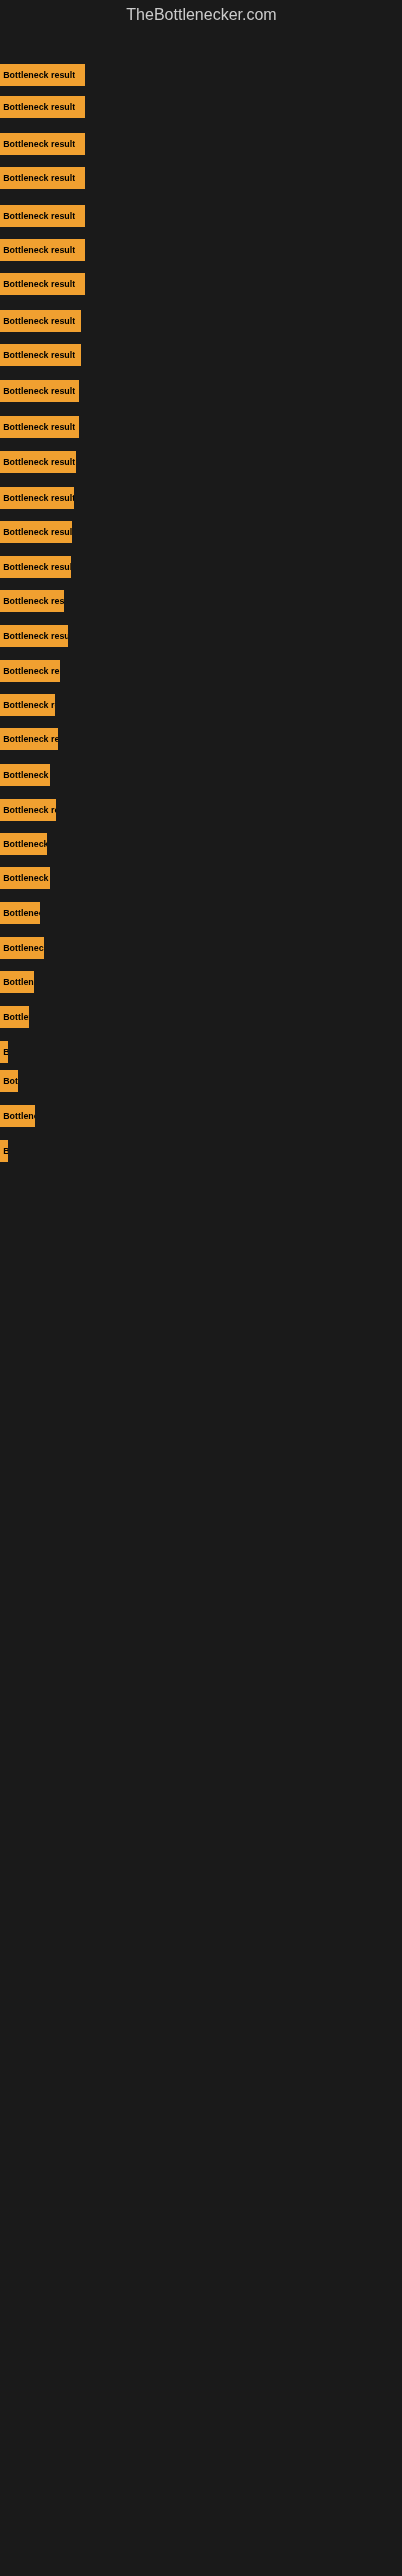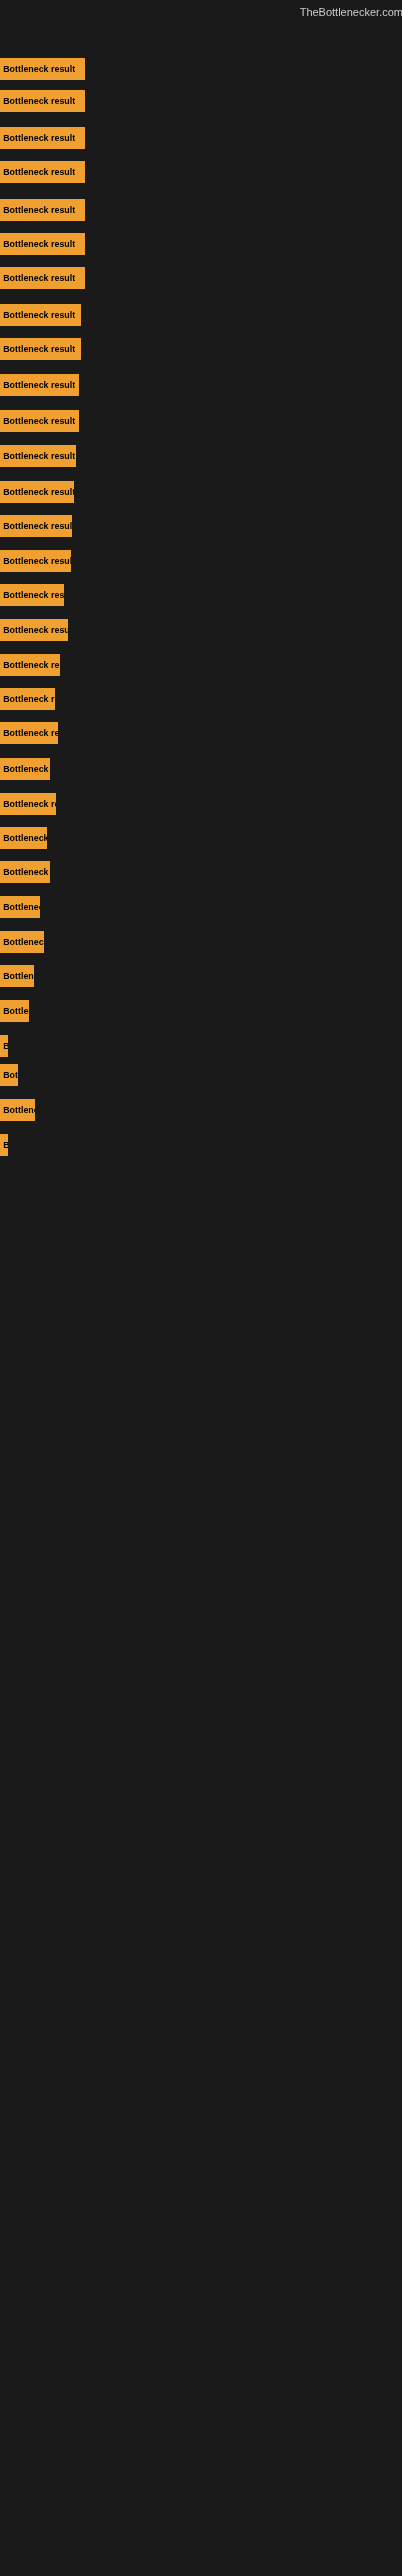--- a/index.html
+++ b/index.html
@@ -8,23 +8,23 @@
       box-sizing: border-box;
     }
     body {
       width: 403px;
       min-height: 2576px;
       background-color: #1a1a1a;
       font-family: Arial, sans-serif;
       position: relative;
     }
     .site-title {
-      text-align: right;
+      text-align: center;
       color: #cccccc;
-      font-size: 11px;
+      font-size: 16px;
       padding: 6.4px 0 3.2px 0;
       font-weight: normal;
     }
     .bars-container {
       position: relative;
       width: 403px;
       top: 24px;
     }
   </style>
 </head>

